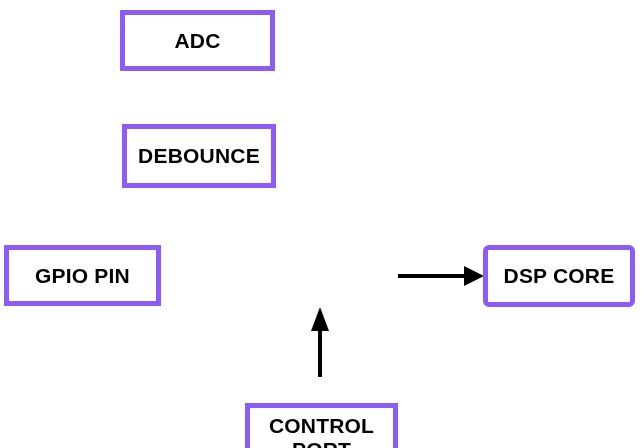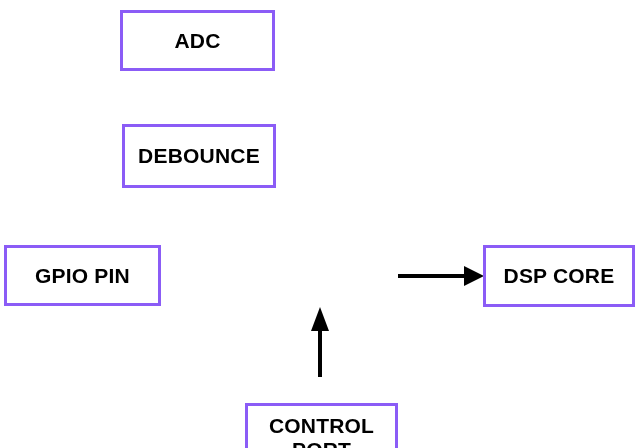--- a/index.html
+++ b/index.html
@@ -15,21 +15,21 @@
     position: relative;
     width: 642px;
     height: 448px;
     background: #ffffff;
     overflow: hidden;
   }
   .block {
     position: absolute;
     box-sizing: border-box;
     background: #ffffff;
-    border: 3px solid #8b5cf6;
+    border: 5px solid #8b5cf6;
     display: flex;
     align-items: center;
     justify-content: center;
     text-align: center;
     z-index: 2;
   }
   .block-label {
     font-family: "Liberation Sans", sans-serif;
     font-weight: bold;
     font-size: 21px;
@@ -73,21 +73,21 @@
 
   <div class="block" style="left:122px; top:124px; width:154px; height:64px;">
     <span class="block-label">DEBOUNCE</span>
   </div>
 
   <div class="block" style="left:4px; top:245px; width:157px; height:61px;">
     <span class="block-label">GPIO PIN</span>
   </div>
 
 
-  <div class="block" style="left:483px; top:245px; width:152px; height:62px;">
+  <div class="block" style="left:483px; top:245px; width:152px; height:62px;border-radius:6px;">
     <span class="block-label">DSP CORE</span>
   </div>
 
   <div class="block" style="left:245px; top:376px; width:153px; height:69px;margin-top:27px;">
     <span class="block-label">CONTROL
 PORT</span>
   </div>
 
 </div>
 

